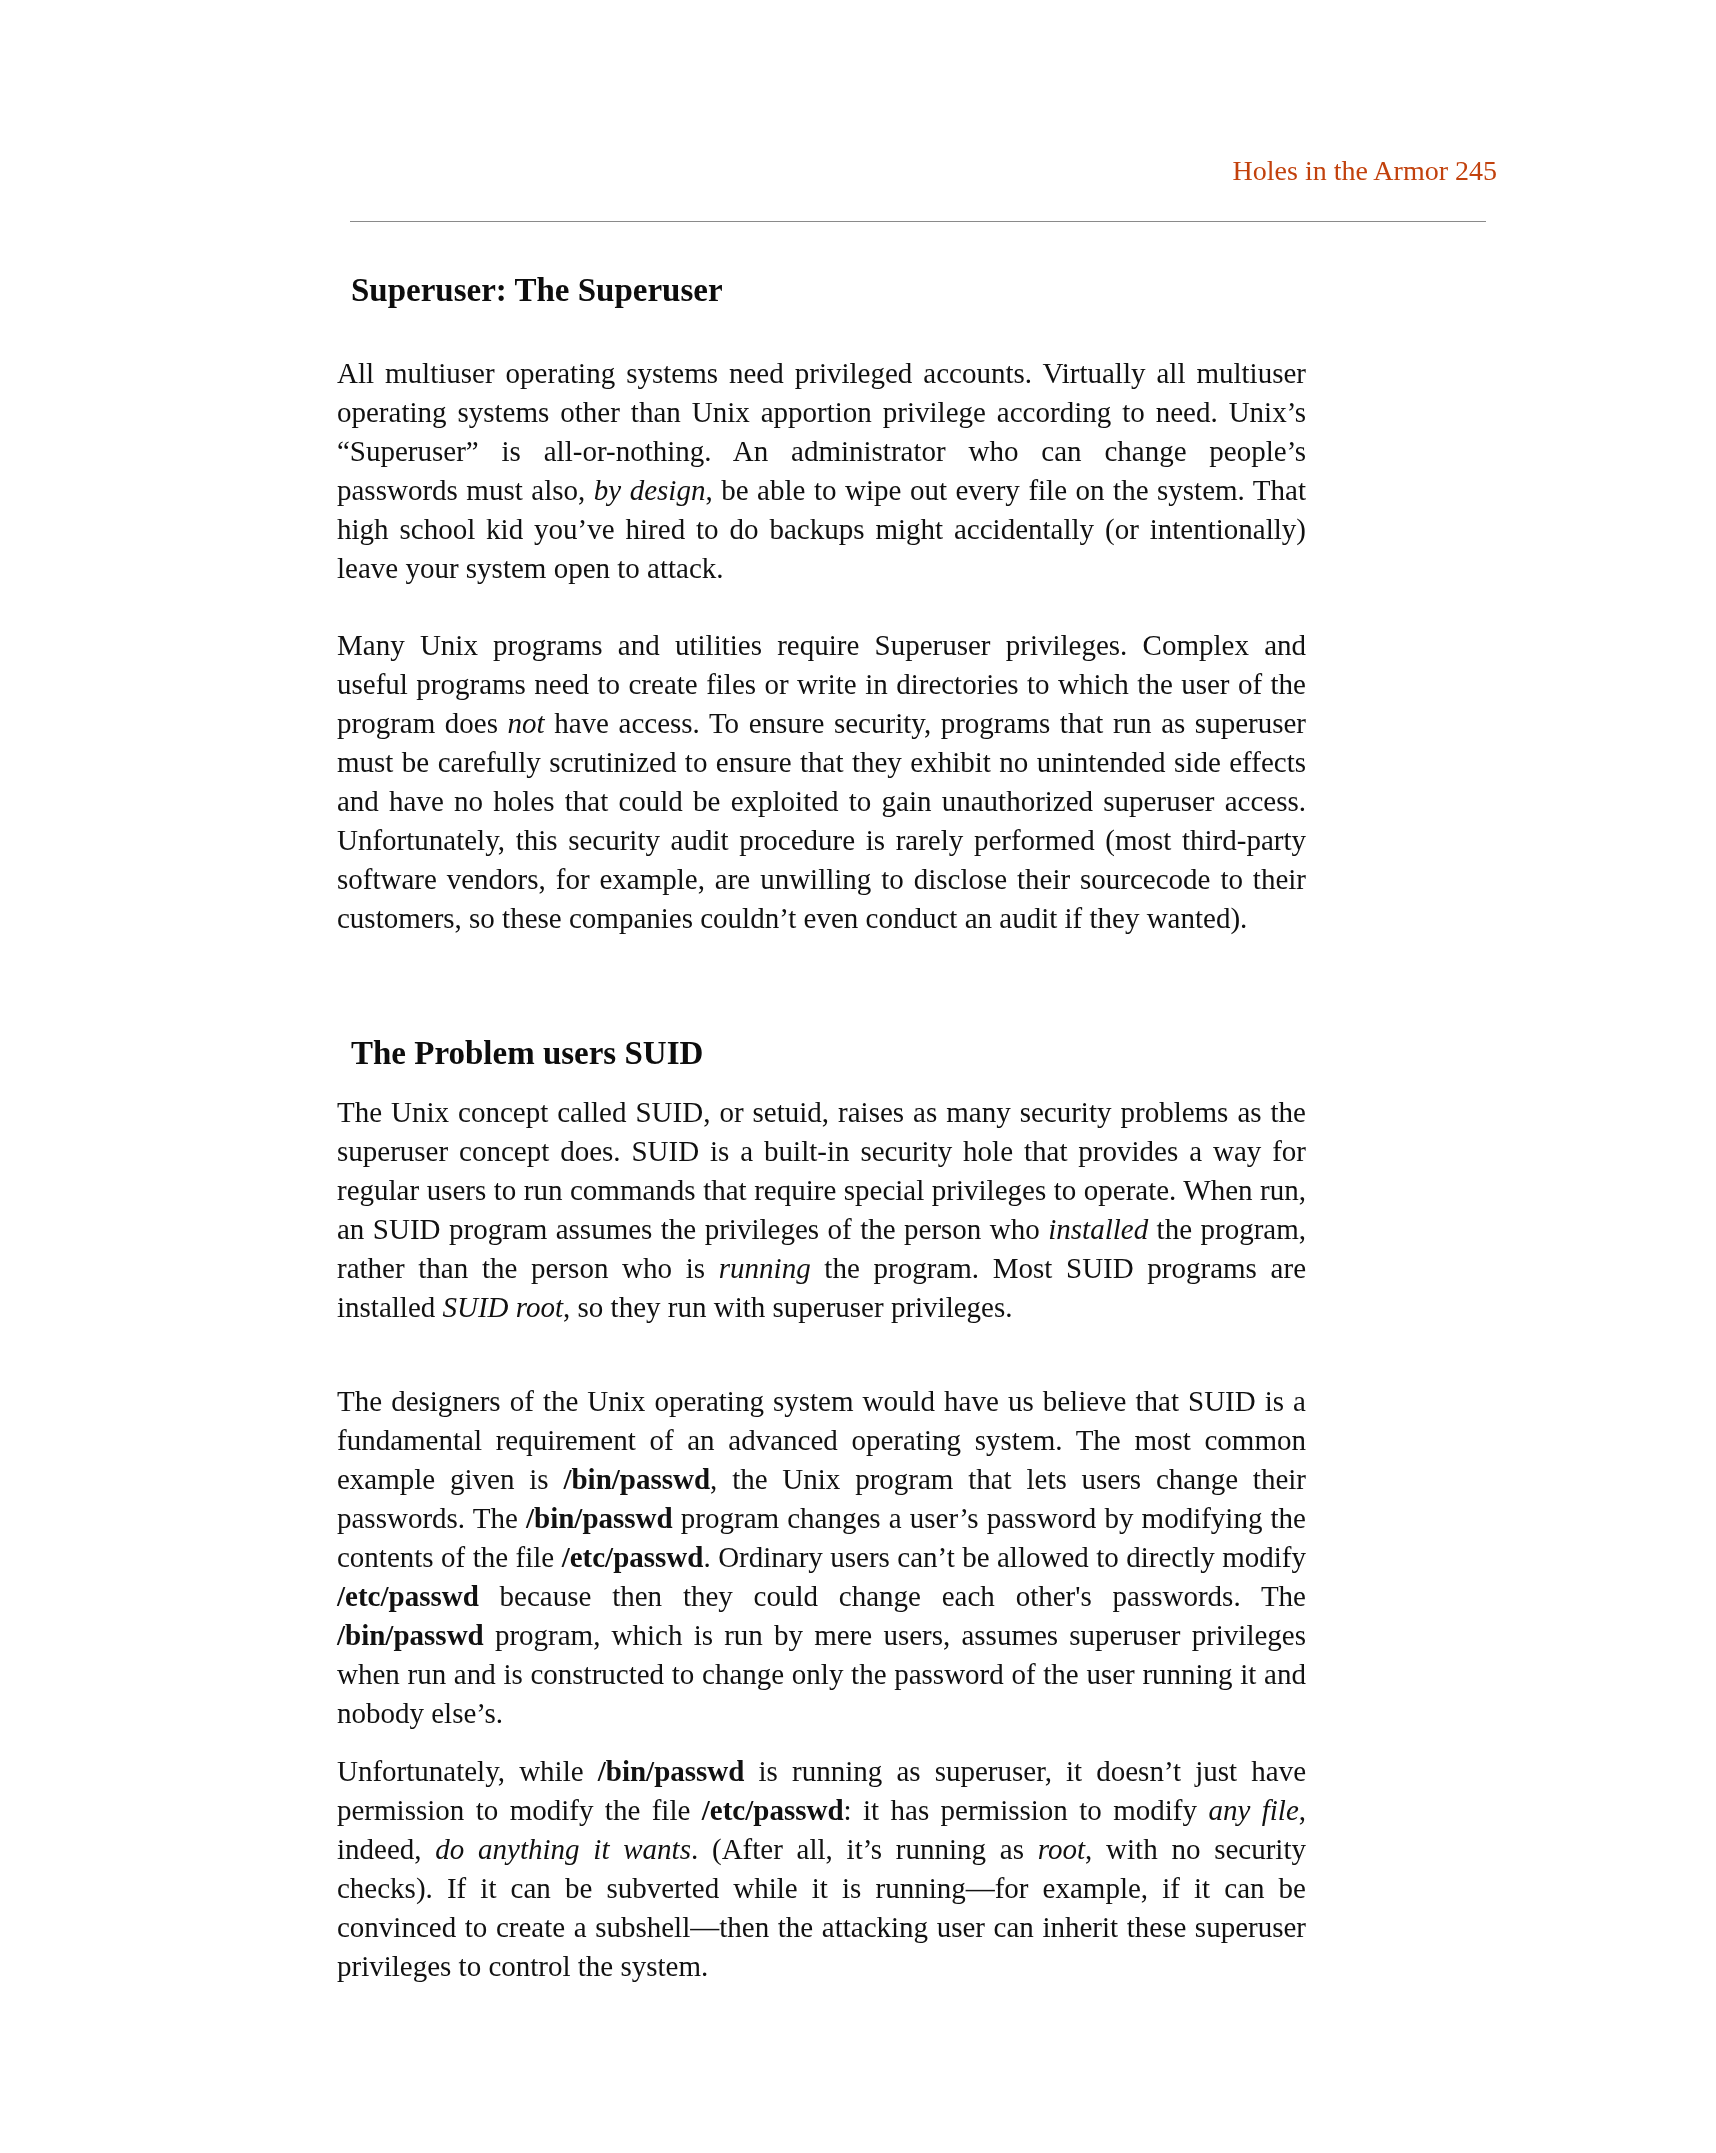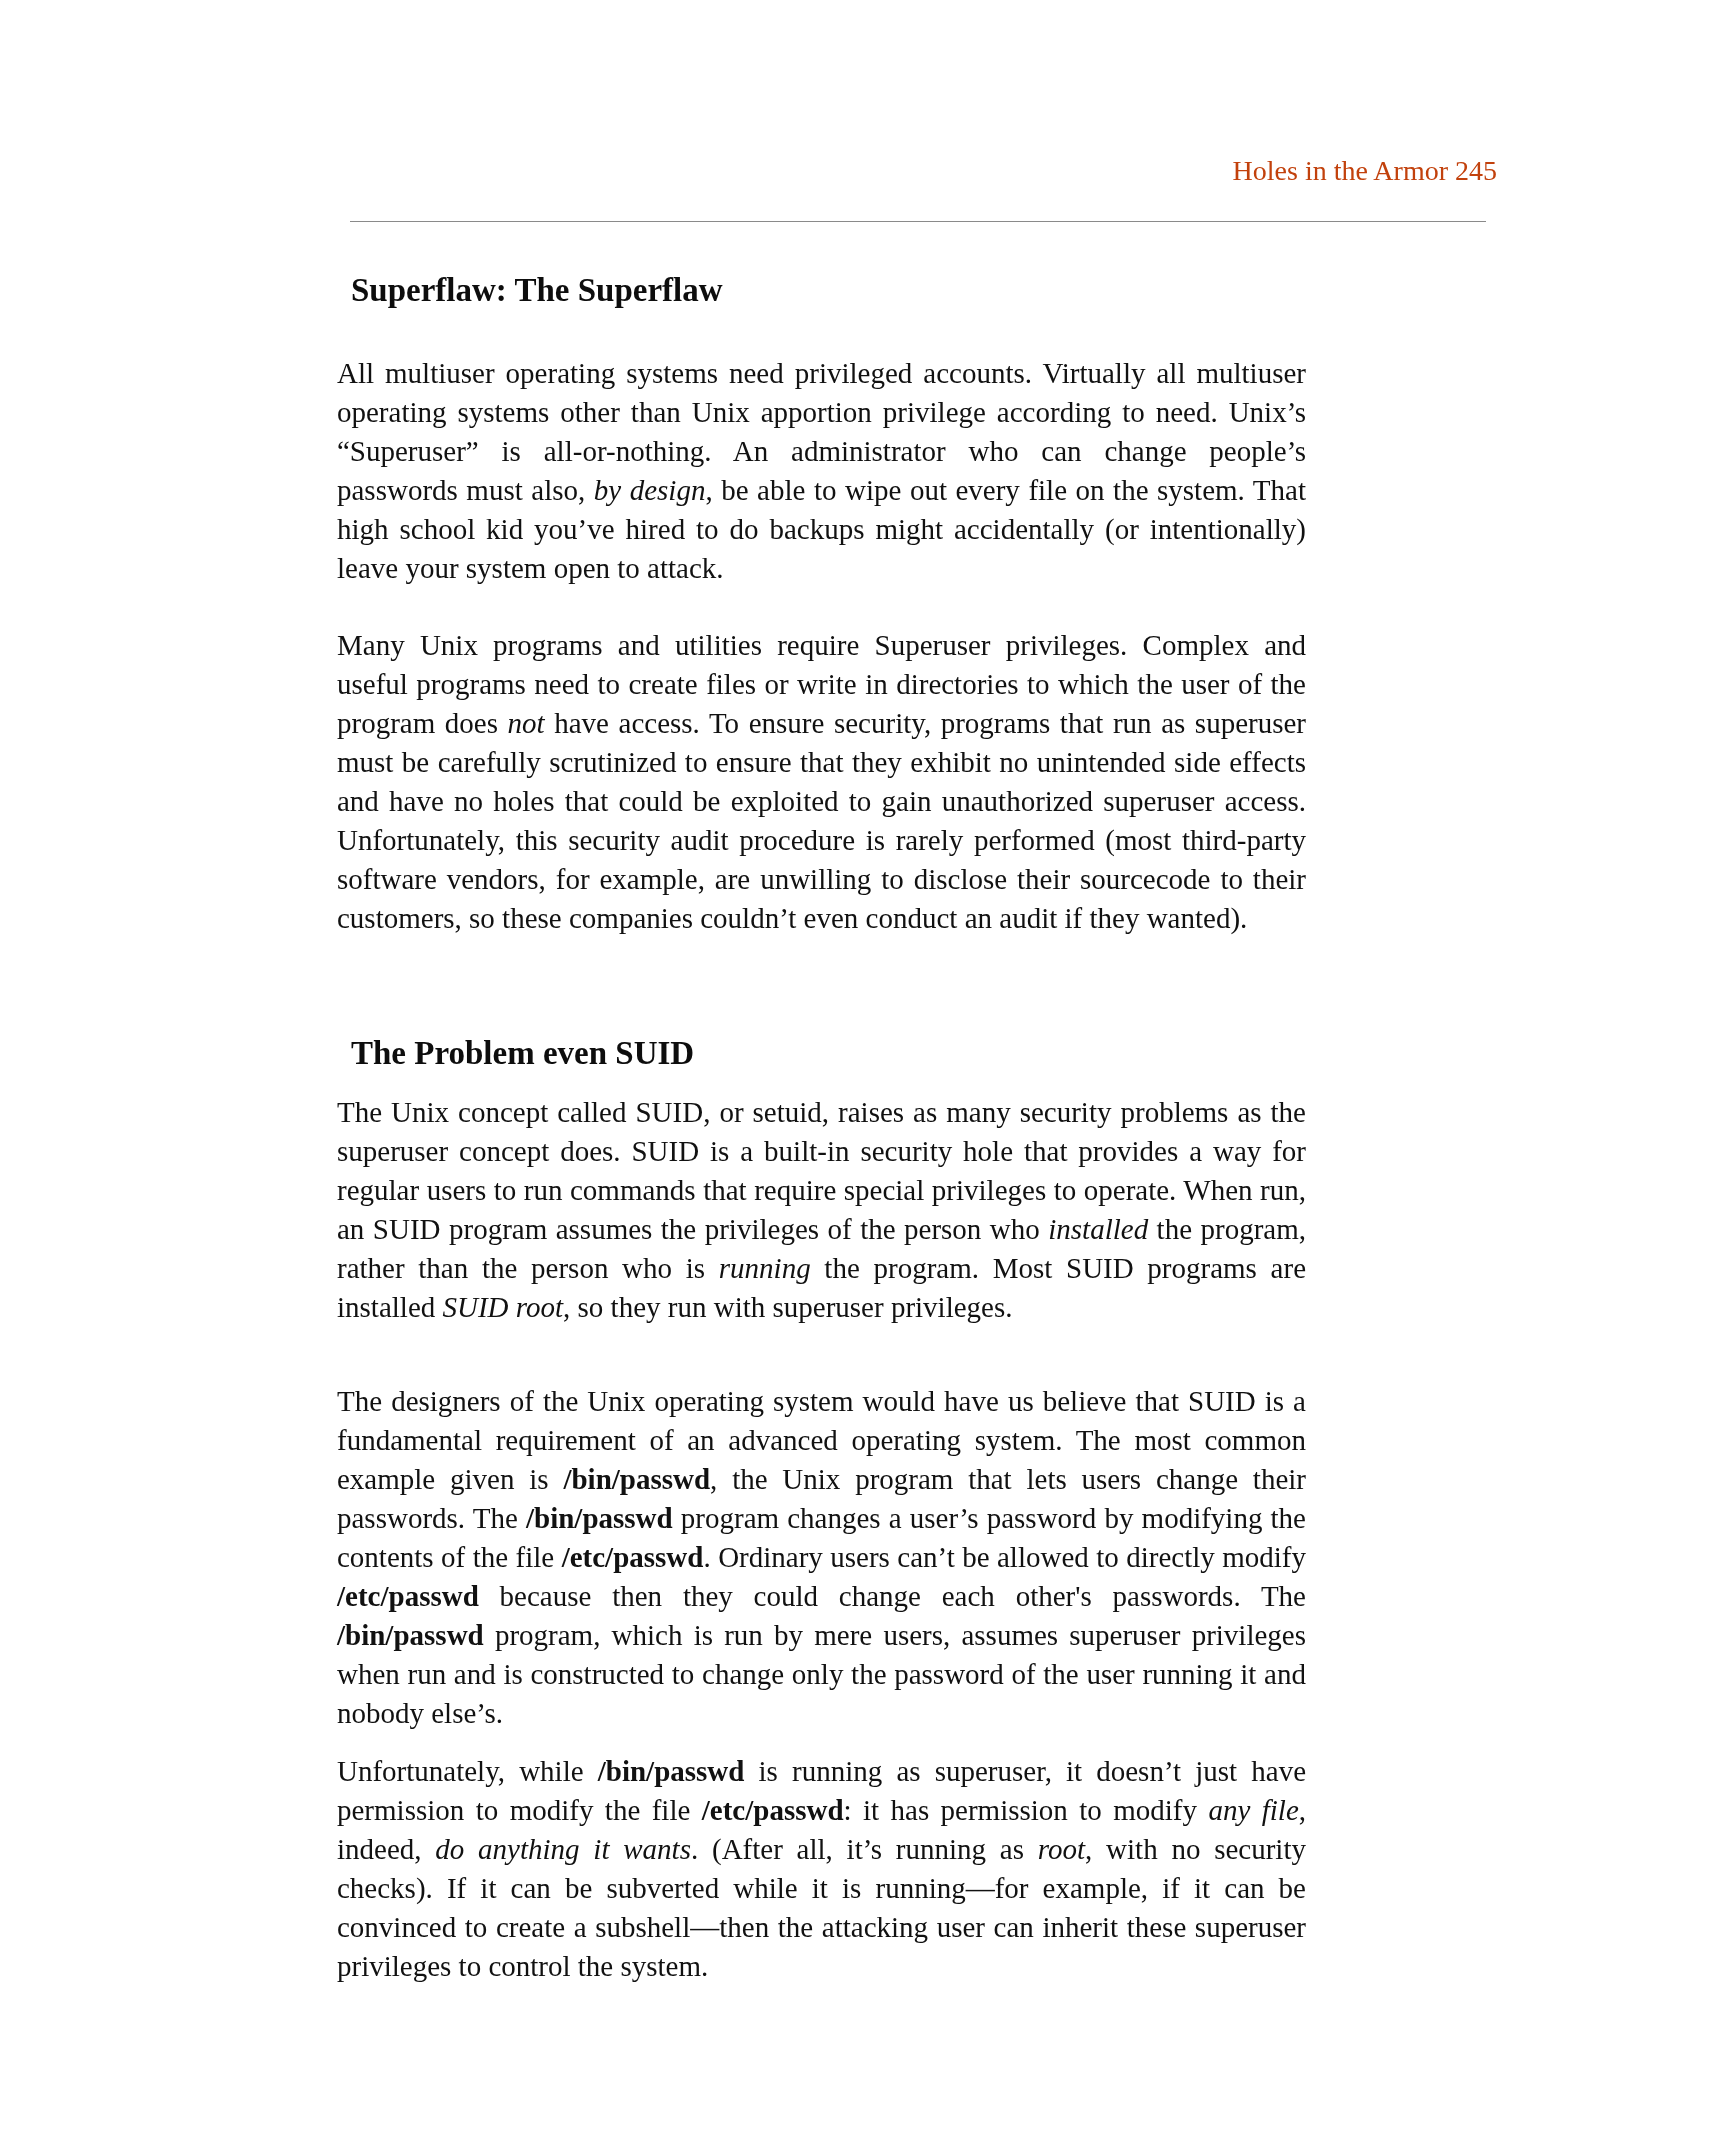--- a/index.html
+++ b/index.html
@@ -54,23 +54,23 @@
   }
   .para b { font-weight: bold; }
   .para i { font-style: italic; }
 </style>
 </head>
 <body>
 
 <div class="running-header">Holes in the Armor 245</div>
 <div class="header-rule"></div>
 
-<h2 class="heading" style="top:271px;">Superflaw: The Superflaw</h2>
+<h2 class="heading" style="top:271px;">Superuser: The Superuser</h2>
 
 <p class="para" style="top:354px;">All multiuser operating systems need privileged accounts. Virtually all multiuser operating systems other than Unix apportion privilege according to need. Unix’s “Superuser” is all-or-nothing. An administrator who can change people’s passwords must also, <i>by design</i>, be able to wipe out every file on the system. That high school kid you’ve hired to do backups might accidentally (or intentionally) leave your system open to attack.</p>
 <p class="para" style="top:626px;">Many Unix programs and utilities require Superuser privileges. Complex and useful programs need to create files or write in directories to which the user of the program does <i>not</i> have access. To ensure security, programs that run as superuser must be carefully scrutinized to ensure that they exhibit no unintended side effects and have no holes that could be exploited to gain unauthorized superuser access. Unfortunately, this secu­rity audit procedure is rarely performed (most third-party software vendors, for example, are unwilling to disclose their sourcecode to their customers, so these companies couldn’t even conduct an audit if they wanted).</p>
 
-<h2 class="heading" style="top:1034px;">The Problem even SUID</h2>
+<h2 class="heading" style="top:1034px;">The Problem users SUID</h2>
 
 <p class="para" style="top:1093px;">The Unix concept called SUID, or setuid, raises as many security problems as the superuser concept does. SUID is a built-in security hole that provides a way for regular users to run commands that require special privileges to operate. When run, an SUID program assumes the privileges of the person who <i>installed</i> the program, rather than the person who is <i>running</i> the pro­gram. Most SUID programs are installed <i>SUID root</i>, so they run with supe­ruser privileges.</p>
 <p class="para" style="top:1382px;">The designers of the Unix operating system would have us believe that SUID is a fundamental requirement of an advanced operating system. The most common example given is <b>/bin/passwd</b>, the Unix program that lets users change their passwords. The <b>/bin/passwd</b> program changes a user’s password by modifying the contents of the file <b>/etc/passwd</b>. Ordinary users can’t be allowed to directly modify <b>/etc/passwd</b> because then they could change each other's passwords. The <b>/bin/passwd</b> program, which is run by mere users, assumes superuser privileges when run and is constructed to change only the password of the user running it and nobody else’s.</p>
 <p class="para" style="top:1752px;">Unfortunately, while <b>/bin/passwd</b> is running as superuser, it doesn’t just have permission to modify the file <b>/etc/passwd</b>: it has permission to mod­ify <i>any file</i>, indeed, <i>do anything it wants</i>. (After all, it’s running as <i>root</i>, with no security checks). If it can be subverted while it is running—for example, if it can be convinced to create a subshell—then the attacking user can inherit these superuser privileges to control the system.</p>
 
 
 </body></html>

